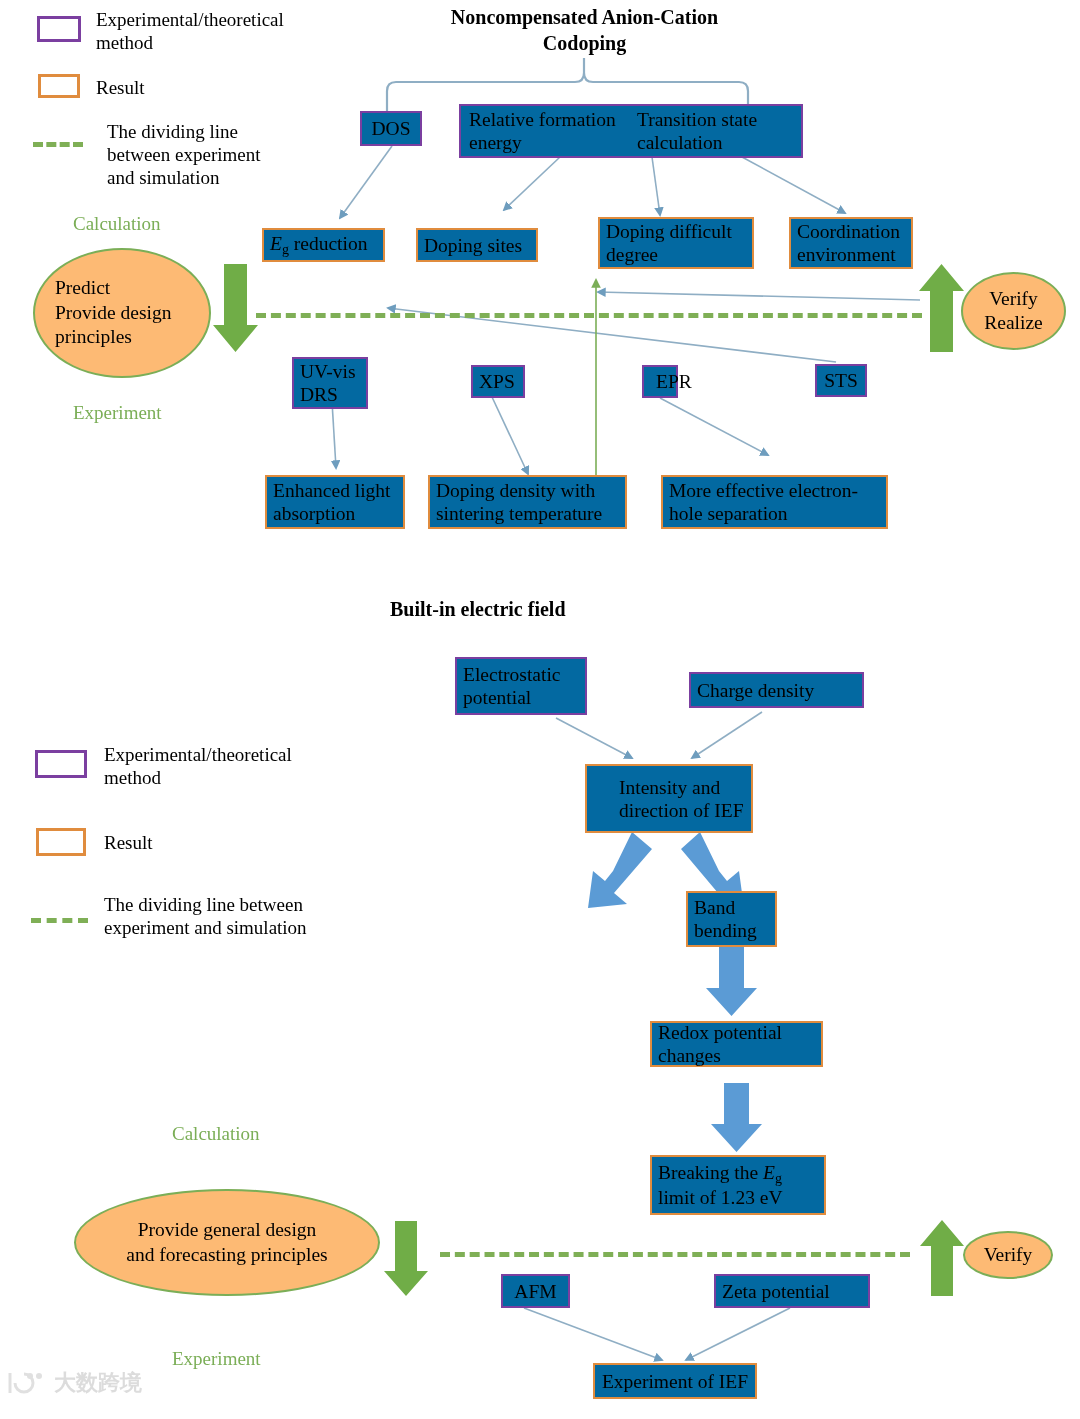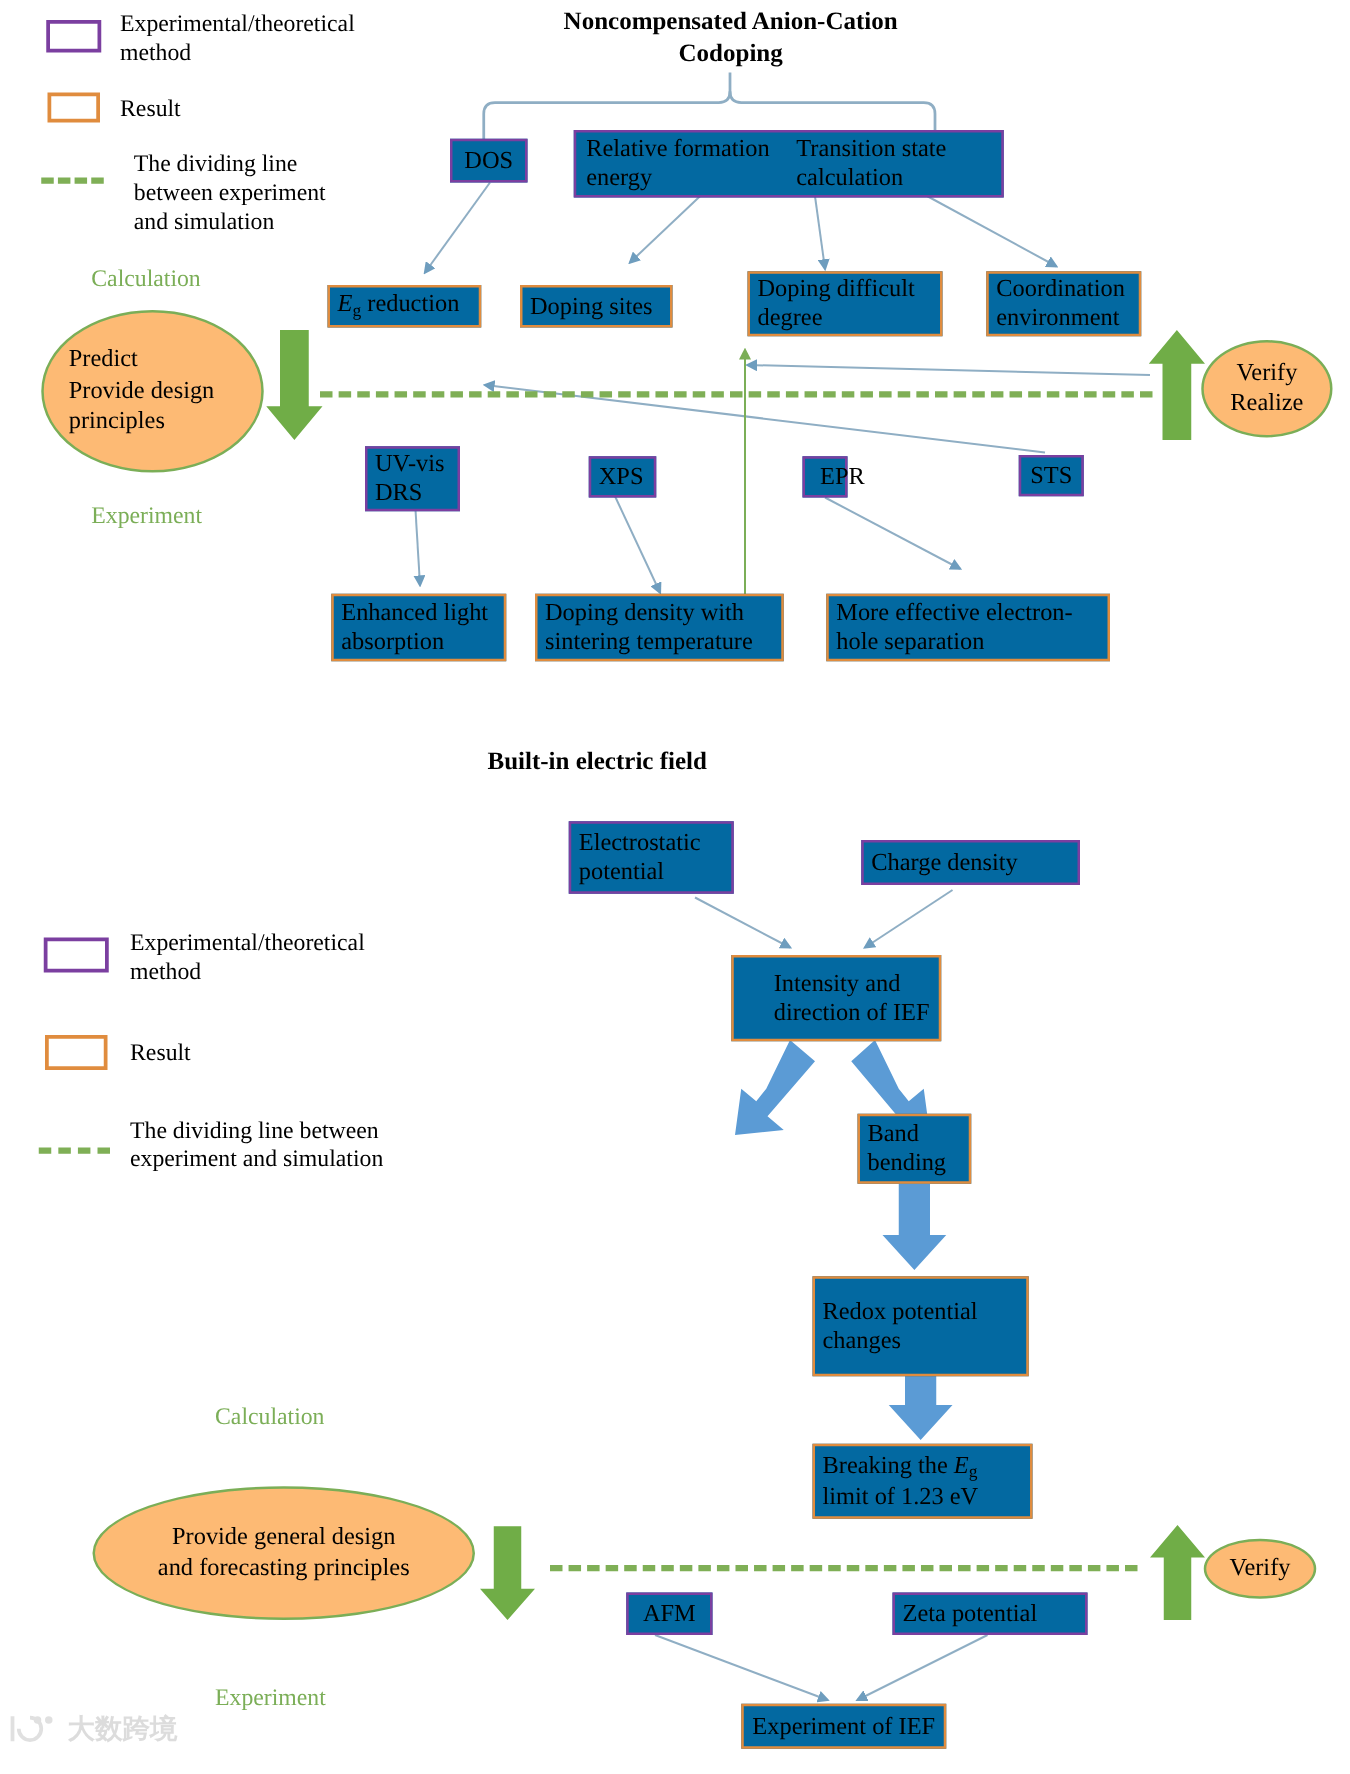--- a/index.html
+++ b/index.html
@@ -207,21 +207,21 @@
   <div class="box method" style="left:689px;top:672px;width:175px;height:36px;">
     <span class="t">Charge density</span>
   </div>
 
   <div class="box result" style="left:585px;top:764px;width:168px;height:69px;padding-left:32px;">
     <span class="t">Intensity and<br>direction of IEF</span>
   </div>
   <div class="box result" style="left:686px;top:891px;width:91px;height:56px;">
     <span class="t">Band<br>bending</span>
   </div>
-  <div class="box result" style="left:650px;top:1021px;width:173px;height:80px;">
+  <div class="box result" style="left:650px;top:1021px;width:173px;height:46px;">
     <span class="t">Redox potential<br>changes</span>
   </div>
   <div class="box result" style="left:650px;top:1155px;width:176px;height:60px;">
     <span class="t">Breaking the <span class="ital">E</span><span class="sub">g</span><br>limit of 1.23 eV</span>
   </div>
 
   <div class="box method" style="left:501px;top:1274px;width:69px;height:34px;justify-content:center;">
     <span class="t" style="text-align:center;">AFM</span>
   </div>
   <div class="box method" style="left:714px;top:1274px;width:156px;height:34px;justify-content:center;">

